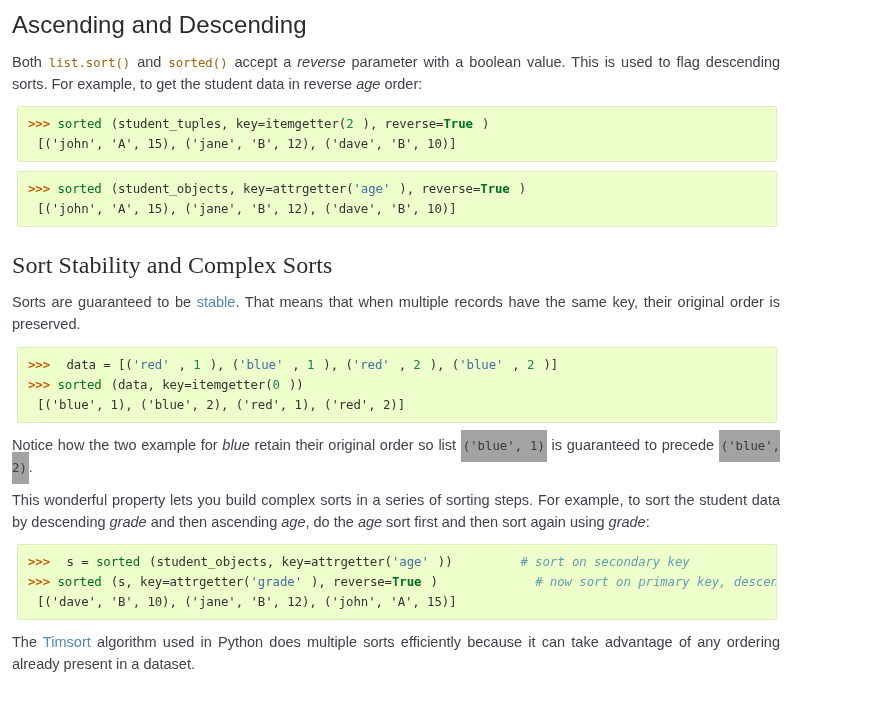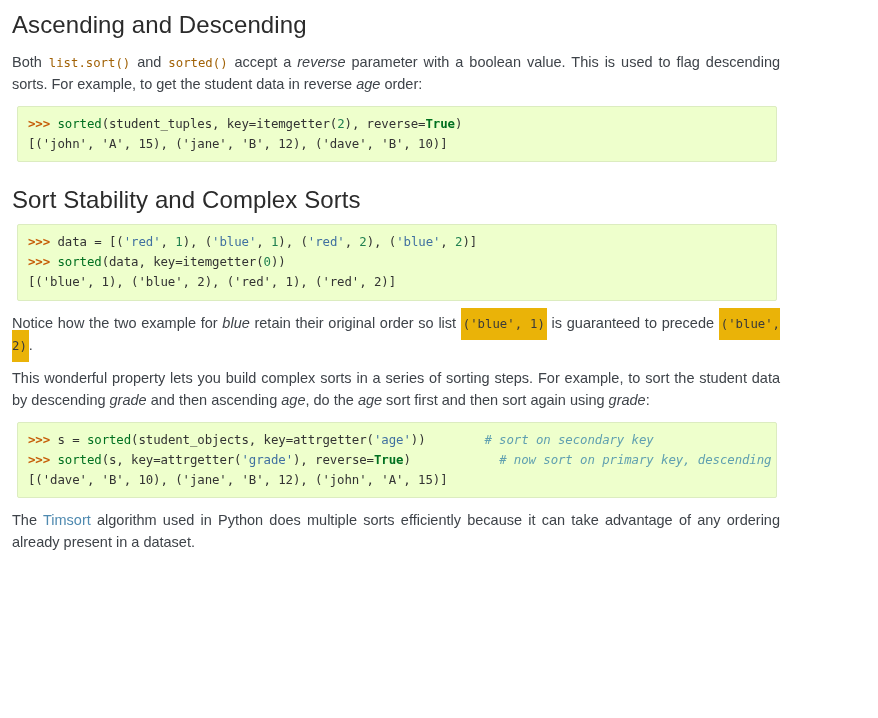--- a/index.html
+++ b/index.html
@@ -25,20 +25,21 @@
     font-weight: normal;
     color: #20435c;
     color: #2b2b2b;
     margin: 0;
     padding: 10px 0 0 0;
     line-height: 1.25;
     letter-spacing: 0.1px;
   }
   h2.second {
     padding-top: 14px;
+    font-family: Liberation Serif, serif;
   }
   p {
     font-size: 14.5px;
     line-height: 1.52;
     text-align: justify;
     margin: 11px 0 11px 0;
     color: #3e4349;
   }
   em {
   }
@@ -48,21 +49,21 @@
   }
   code.inline {
     font-family: "DejaVu Sans Mono", "Liberation Mono", monospace;
     font-size: 12.3px;
     color: #a16207;
     background: transparent;
     padding: 0 1px;
     letter-spacing: 0px;
   }
   code.inline.bg {
-    background: #eab308;
+    background: #a3a3a3;
     color: #3a3a3a;
     padding: 9px 2px;
   }
   .highlight {
     background: #eeffcc;
     border: 1px solid #dcecc0;
     border-radius: 2px;
     margin: 9px 3px 9px 5px;
     padding: 7px 9px 7px 10px;
     overflow: hidden;
@@ -75,39 +76,44 @@
     color: #333333;
     white-space: pre;
     letter-spacing: -0.1px;
   }
   .gp { color: #c65d09; font-weight: bold; }
   .nb { color: #007020; }
   .kc { color: #007020; font-weight: bold; }
   .s  { color: #4070a0; }
   .mi { color: #208050; }
   .c1 { color: #60a0b0; font-style: italic; }
-  .nn { color: #333333; }
+  .nn { color: #333333; padding-left: 9px; }
 </style>
 </head>
 <body>
 
 <div class="page">
 
   <h2>Ascending and Descending</h2>
 
   <p><span>Both </span><code class="inline">list.sort()</code><span> and </span><code class="inline">sorted()</code><span> accept a </span><em>reverse</em><span> parameter with a boolean value. This is used to flag descending sorts. For example, to get the student data in reverse </span><em>age</em><span> order:</span></p>
 
   <div class="highlight">
       <pre><span class="gp">&gt;&gt;&gt; </span><span class="nb">sorted</span><span class="nn">(student_tuples, key=itemgetter(</span><span class="mi">2</span><span class="nn">), reverse=</span><span class="kc">True</span><span class="nn">)</span>
 <span class="nn">[('john', 'A', 15), ('jane', 'B', 12), ('dave', 'B', 10)]</span></pre>
     </div>
 
+  <div class="highlight">
+      <pre><span class="gp">&gt;&gt;&gt; </span><span class="nb">sorted</span><span class="nn">(student_objects, key=attrgetter(</span><span class="s">'age'</span><span class="nn">), reverse=</span><span class="kc">True</span><span class="nn">)</span>
+<span class="nn">[('john', 'A', 15), ('jane', 'B', 12), ('dave', 'B', 10)]</span></pre>
+    </div>
 
   <h2 class="second">Sort Stability and Complex Sorts</h2>
 
+  <p><span>Sorts are guaranteed to be </span><a class="ref" href="#">stable</a><span>. That means that when multiple records have the same key, their original order is preserved.</span></p>
 
   <div class="highlight">
       <pre><span class="gp">&gt;&gt;&gt; </span><span class="nn">data = [(</span><span class="s">'red'</span><span class="nn">, </span><span class="mi">1</span><span class="nn">), (</span><span class="s">'blue'</span><span class="nn">, </span><span class="mi">1</span><span class="nn">), (</span><span class="s">'red'</span><span class="nn">, </span><span class="mi">2</span><span class="nn">), (</span><span class="s">'blue'</span><span class="nn">, </span><span class="mi">2</span><span class="nn">)]</span>
 <span class="gp">&gt;&gt;&gt; </span><span class="nb">sorted</span><span class="nn">(data, key=itemgetter(</span><span class="mi">0</span><span class="nn">))</span>
 <span class="nn">[('blue', 1), ('blue', 2), ('red', 1), ('red', 2)]</span></pre>
     </div>
 
   <p><span>Notice how the two example for </span><em>blue</em><span> retain their original order so list </span><code class="inline bg">('blue', 1)</code><span> is guaranteed to precede </span><code class="inline bg">('blue', 2)</code><span>.</span></p>
 
   <p><span>This wonderful property lets you build complex sorts in a series of sorting steps. For example, to sort the student data by descending </span><em>grade</em><span> and then ascending </span><em>age</em><span>, do the </span><em>age</em><span> sort first and then sort again using </span><em>grade</em><span>:</span></p>

